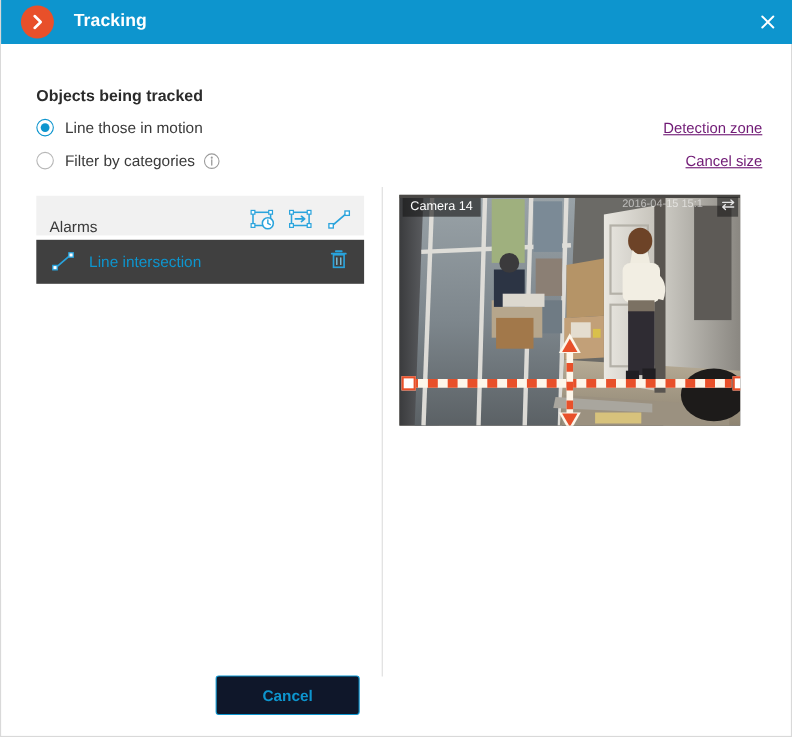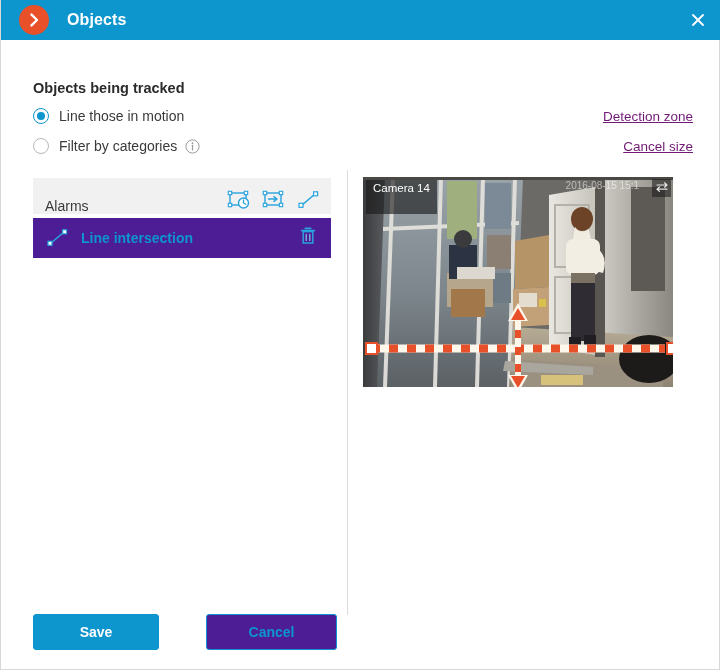--- a/index.html
+++ b/index.html
@@ -111,24 +111,23 @@
     margin-right: 9px; gap: 9px;
   }
   .tool-btn {
     width: 26px; height: 24px;
     display: flex; align-items: center; justify-content: center;
     cursor: pointer;
   }
   .alarm-row {
     position: absolute; left: 32px; top: 178px;
     width: 298px; height: 40px;
-    background: #4c1d95;
+    background: #404040;
     display: flex; align-items: center;
     cursor: pointer;
-    font-weight: bold;
   }
   .alarm-row .row-icon {
     margin-left: 12px; width: 26px; height: 24px;
     display: flex; align-items: center; justify-content: center;
   }
   .alarm-row .row-label {
     margin-left: 10px; font-size: 14px; color: #0d95ce;
   }
   .alarm-row .row-delete {
     margin-left: auto; margin-right: 12px;
@@ -149,21 +148,21 @@
     position: absolute; left: 362px; top: 137px;
     width: 310px; height: 210px;
     overflow: hidden;
     background: #6d6a63;
   }
   .scene { position: absolute; inset: 0; }
   .cam-label {
     position: absolute; left: 3px; top: 3px;
     background: rgba(25,25,25,0.62);
     color: #ffffff; font-size: 11.5px;
-    padding: 2px 7px 20px 7px;
+    padding: 2px 7px 3px 7px;
     z-index: 9;
   }
   .cam-time {
     position: absolute; right: 34px; top: 3px;
     color: rgba(255,255,255,0.55); font-size: 10px;
     z-index: 9; white-space: nowrap;
     font-family: "Liberation Sans", sans-serif;
   }
   .cam-swap {
     position: absolute; right: 2px; top: 2px;
@@ -188,38 +187,38 @@
     position: absolute; top: 574px;
     height: 36px; border-radius: 3px;
     display: flex; align-items: center; justify-content: center;
     font-size: 14px; font-weight: bold; cursor: pointer;
   }
   .btn-save {
     left: 32px; width: 126px;
     background: #0d95ce; color: #ffffff; border: 1px solid #0d95ce;
   }
   .btn-cancel {
-    left: 205px; width: 131px;
-    background: #4c1d95; color: #0d95ce; border: 1px solid #0d95ce;
+    left: 195px; width: 131px;
+    background: #0f172a; color: #0d95ce; border: 1px solid #0d95ce;
   }
 </style>
 </head>
 <body>
 
 <div id="app">
 
   <div class="titlebar">
     <div class="app-badge">
       <span>
         <svg width="16" height="16" viewBox="0 0 16 16">
           <path d="M5.5 2.6 L11 8 L5.5 13.4" fill="none" stroke="#ffffff" stroke-width="2.4" stroke-linecap="round" stroke-linejoin="round"></path>
         </svg>
       </span>
     </div>
-    <div class="title-text">Objects</div>
+    <div class="title-text">Tracking</div>
     <div class="close-btn">
       <span>
         <svg width="14" height="14" viewBox="0 0 14 14">
           <path d="M2 2 L12 12 M12 2 L2 12" stroke="#ffffff" stroke-width="1.8" stroke-linecap="round"></path>
         </svg>
       </span>
     </div>
   </div>
 
   <div class="body-area">
@@ -404,21 +403,21 @@
           <ellipse cx="286" cy="182" rx="30" ry="24" fill="#1d1b1a"></ellipse>
 
           <polygon points="142,184 230,190 230,198 140,194" fill="#a9a69e"></polygon>
           <rect x="178" y="198" width="42" height="10" fill="#d7c27c"></rect>
 
           <rect x="0" y="0" width="310" height="3" fill="#4a4845"></rect>
         </svg>
       </div>
 
       <div class="cam-label">Camera 14</div>
-      <div class="cam-time">2016-08-15 15:1</div>
+      <div class="cam-time">2016-04-15 15:1</div>
       <div class="cam-swap">
         <span>
           <svg width="14" height="12" viewBox="0 0 14 12">
             <path d="M2 4 L12 4 M9.5 1.8 L12 4 L9.5 6.2" fill="none" stroke="#e6e6e6" stroke-width="1.2" stroke-linecap="round" stroke-linejoin="round"></path>
             <path d="M12 8.2 L2 8.2 M4.5 6 L2 8.2 L4.5 10.4" fill="none" stroke="#e6e6e6" stroke-width="1.2" stroke-linecap="round" stroke-linejoin="round"></path>
           </svg>
         </span>
       </div>
 
       <div class="line-overlay">
@@ -433,17 +432,16 @@
           <path d="M155 126 L165 144 L145 144 Z" fill="#fdf6ea"></path>
           <path d="M155 131 L162 143 L148 143 Z" fill="#e8502a"></path>
           <path d="M155 216 L165 198 L145 198 Z" fill="#fdf6ea"></path>
           <path d="M155 211 L162 199 L148 199 Z" fill="#e8502a"></path>
         </svg>
         <div class="handle left"></div>
         <div class="handle right"></div>
       </div>
     </div>
 
-    <div class="btn btn-save">Save</div>
     <div class="btn btn-cancel">Cancel</div>
 
   </div>
 </div>
 
 </body></html>

